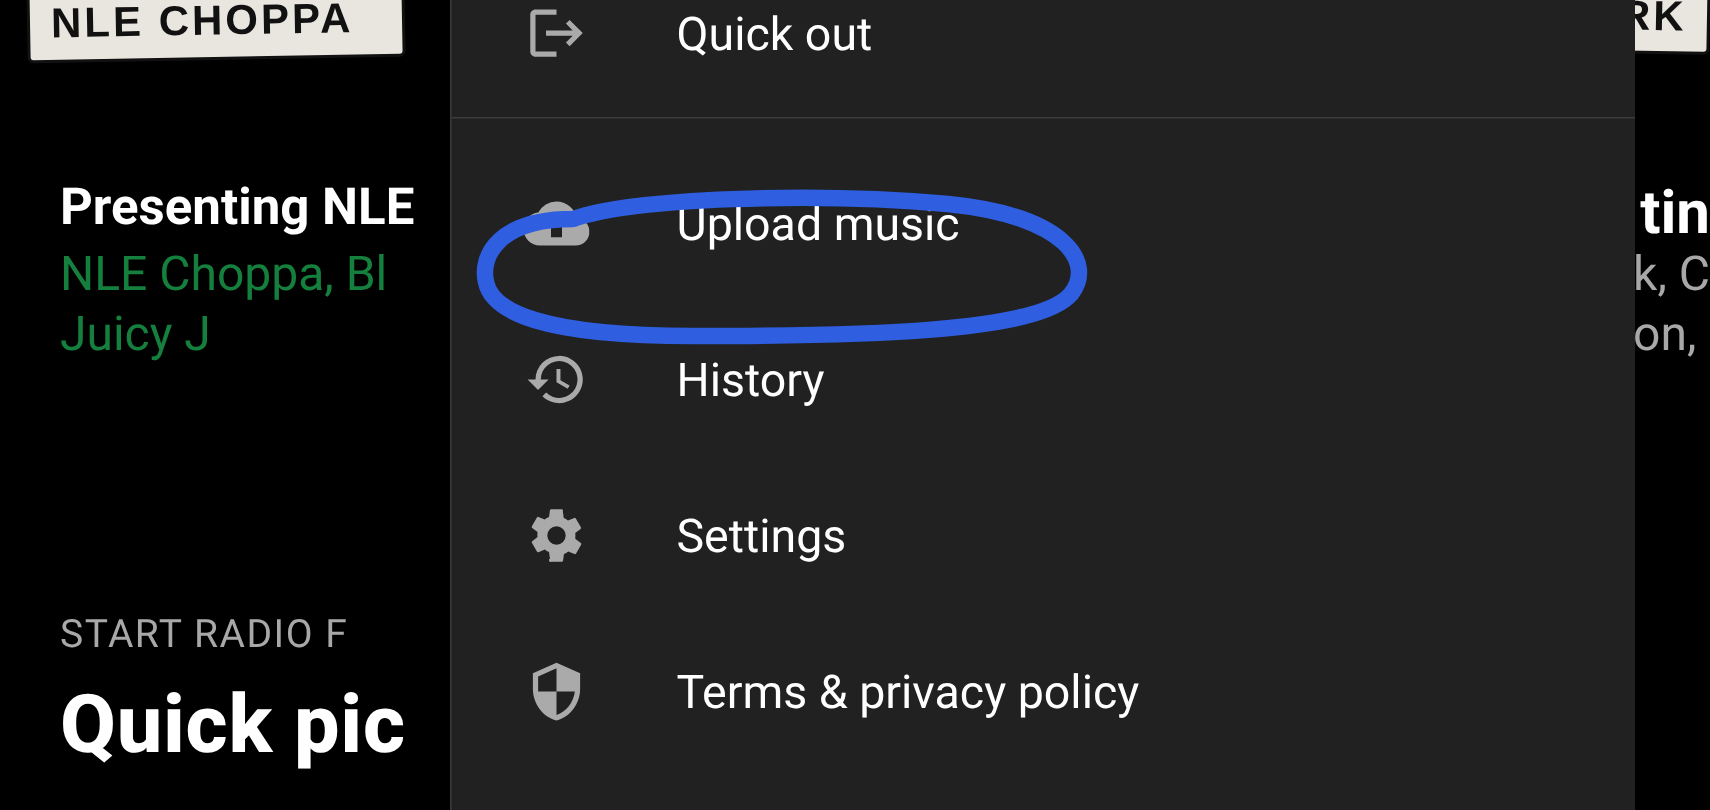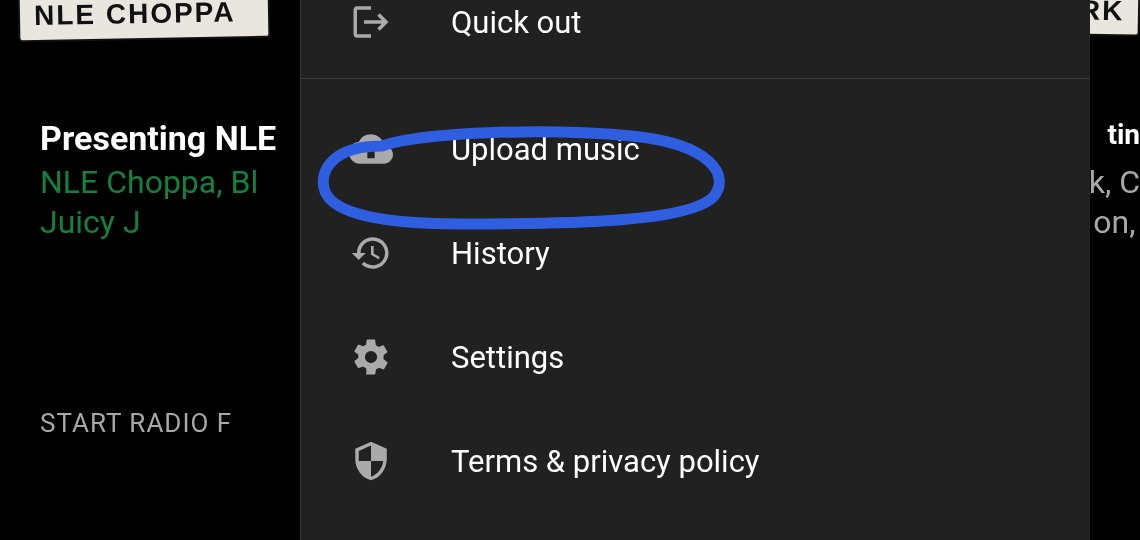--- a/index.html
+++ b/index.html
@@ -78,33 +78,33 @@
       top: 162px;
       font-size: 32px;
       color: #15803d;
       line-height: 40px;
     }
 
     .playlist-title-r {
       position: absolute;
       right: 0;
       top: 118px;
-      font-size: 28px;
+      font-size: 40px;
       font-weight: 700;
       color: #fff;
       text-align: right;
     }
     .playlist-artists-r {
       position: absolute;
       right: 0;
       top: 162px;
       font-size: 32px;
       color: #a8a8a8;
       line-height: 40px;
-      text-align: center;
+      text-align: left;
     }
 
     .start-radio {
       position: absolute;
       left: 40px;
       top: 408px;
       font-size: 26px;
       color: #a8a8a8;
       letter-spacing: 1px;
     }
@@ -180,20 +180,21 @@
     <div>Juicy J</div>
   </div>
 
   <div class="playlist-title-r">tin</div>
   <div class="playlist-artists-r">
     <div>k, C</div>
     <div>on,</div>
   </div>
 
   <div class="start-radio">START RADIO F</div>
+  <div class="quick-picks">Quick pic</div>
 </div>
 
 <div class="menu-panel">
 
   <div class="menu-item">
     <span class="icon">
       <svg viewBox="0 0 24 24" width="42" height="42">
           <path d="M17 7l-1.41 1.41L18.17 11H8v2h10.17l-2.58 2.58L17 17l5-5-5-5zM4 5h8V3H4c-1.1 0-2 .9-2 2v14c0 1.1.9 2 2 2h8v-2H4V5z"></path>
         </svg>
     </span>

